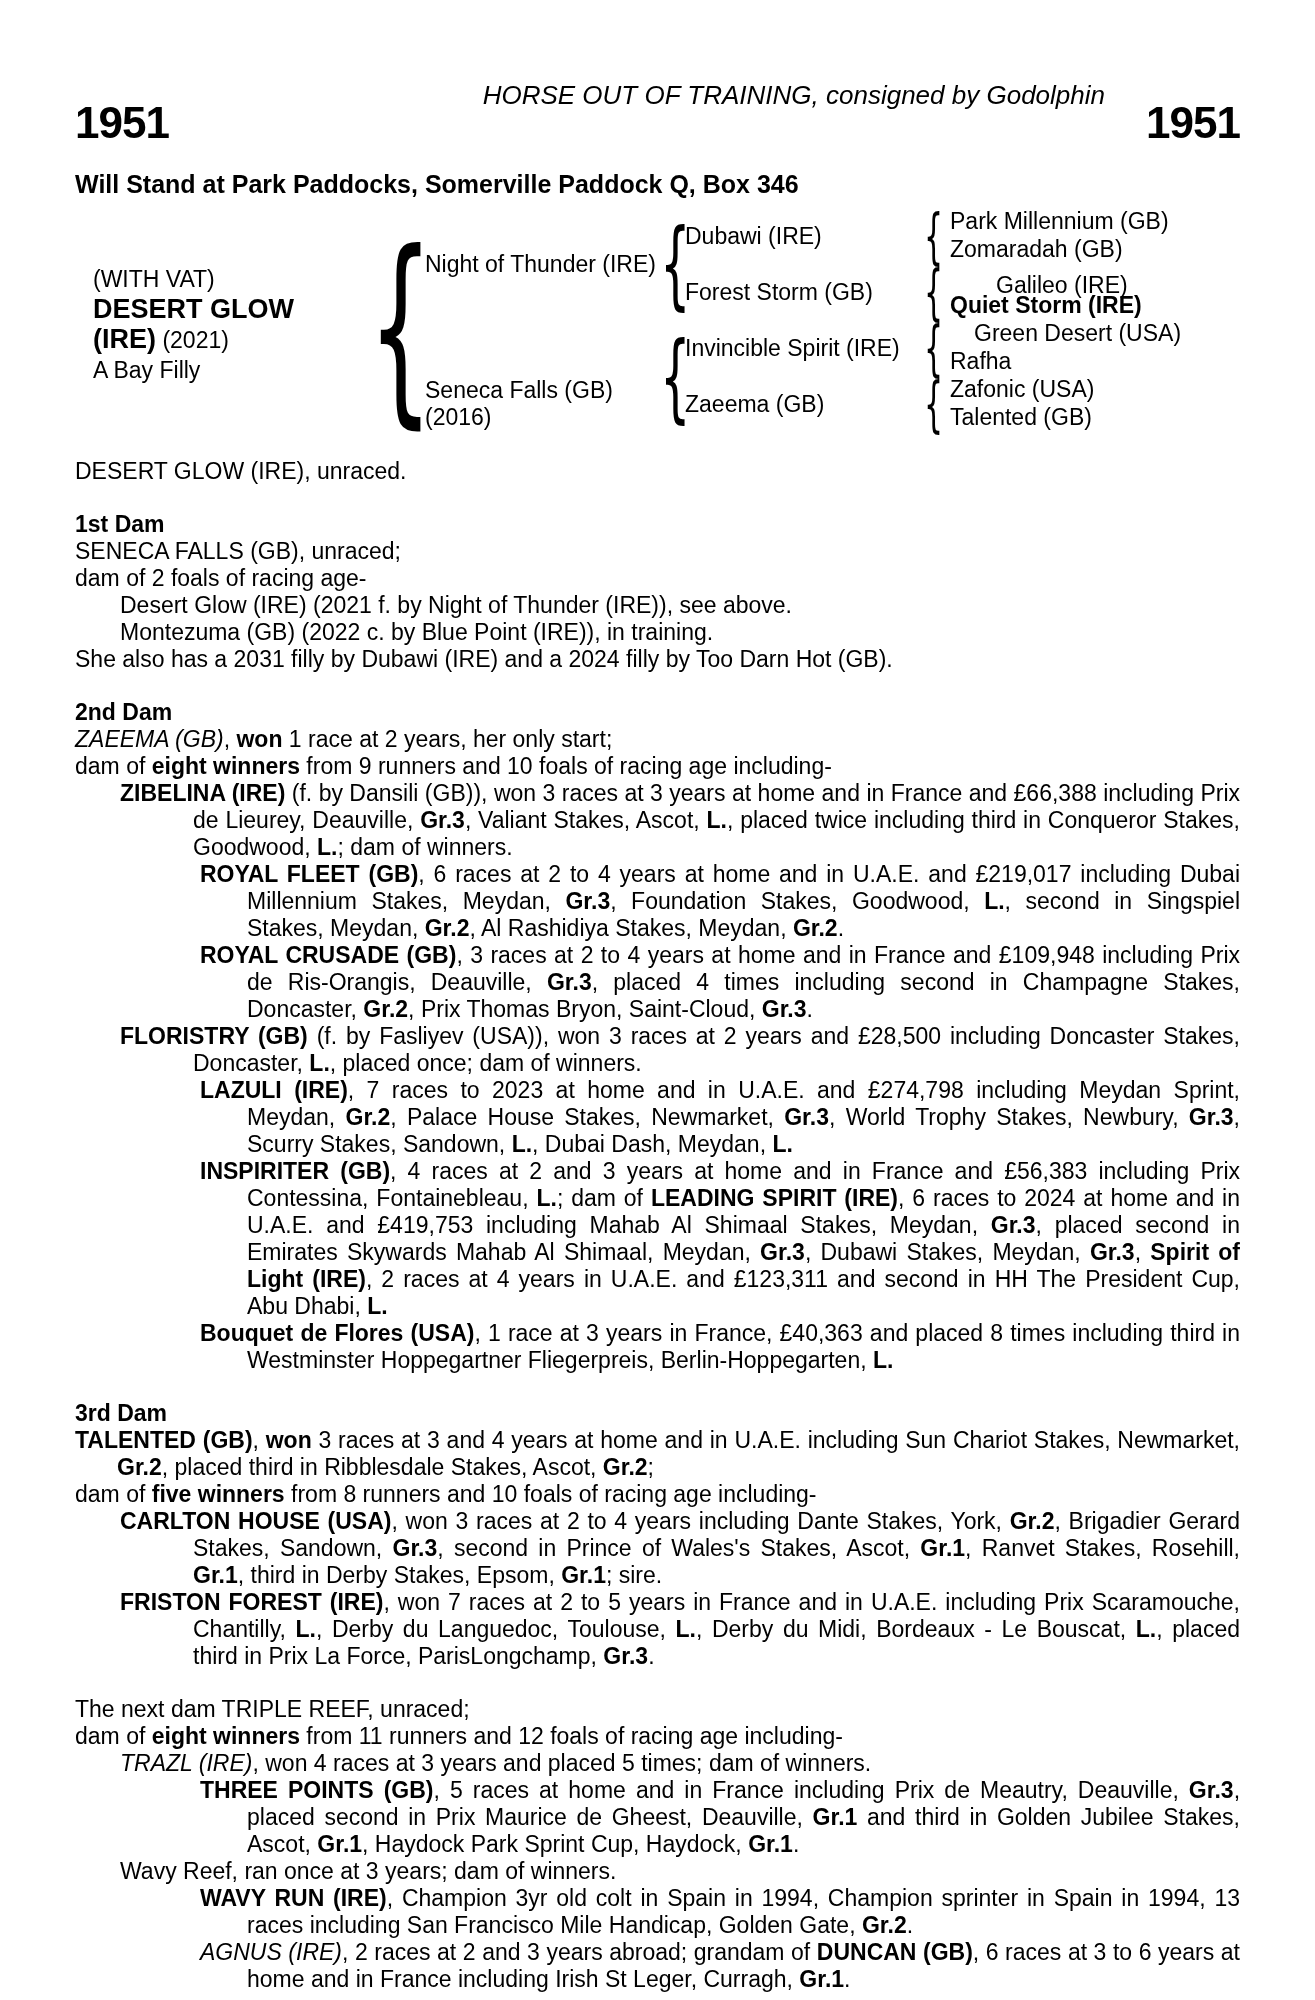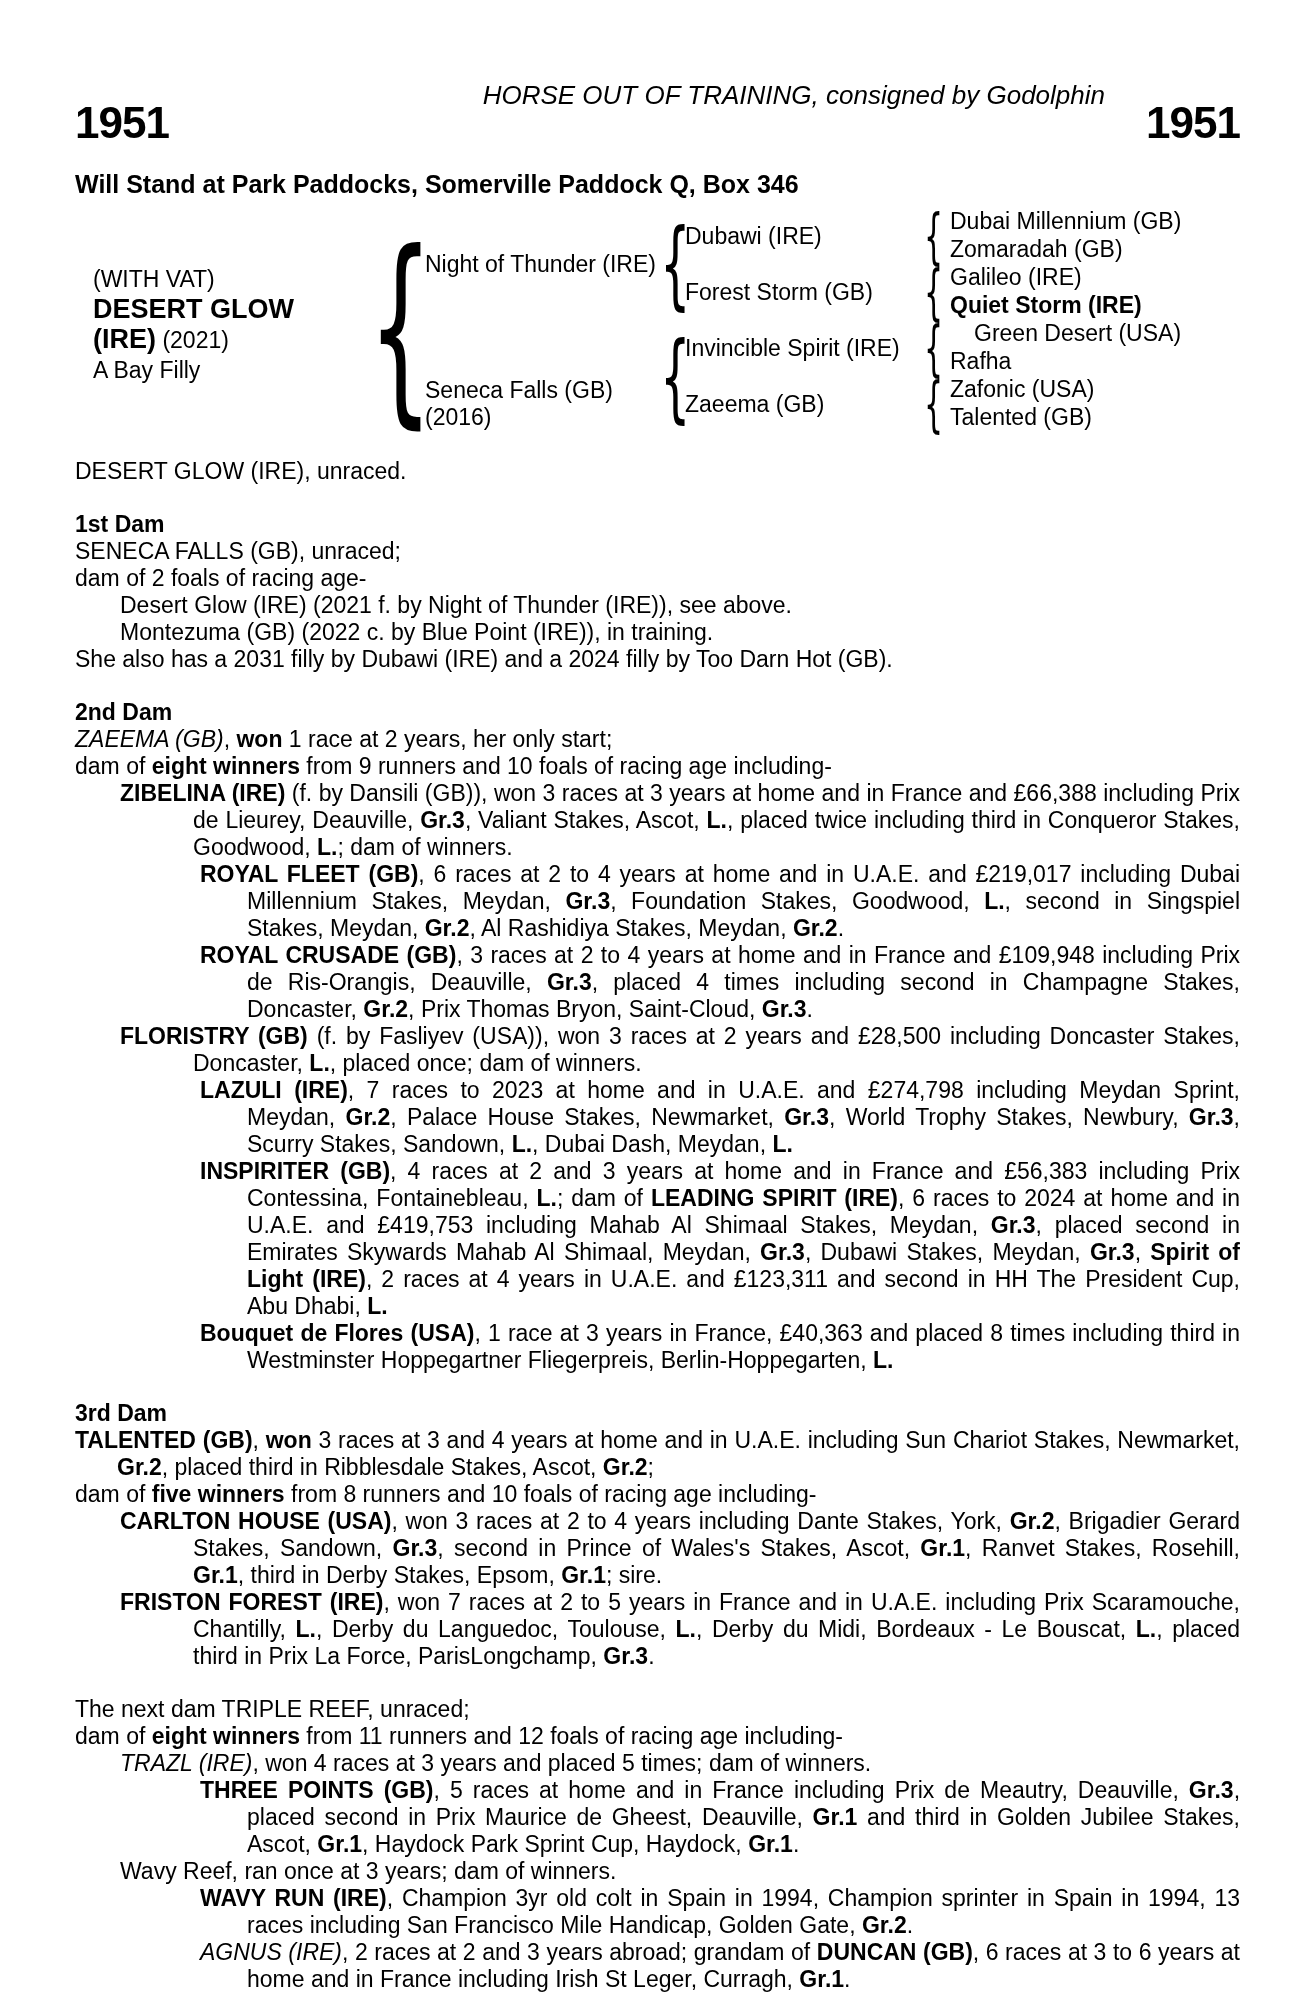--- a/index.html
+++ b/index.html
@@ -21,21 +21,21 @@
   .subj{left:18px;top:64px;line-height:30px;}
   .subj .bname{font-weight:700;font-size:27px;}
   .subj .bname2{font-weight:700;font-size:27px;}
   .p-sire{left:350px;top:51px;}
   .p-dam{left:350px;top:149px;margin-top:28px;}
   .p-ss{left:610px;top:23px;}
   .p-sd{left:610px;top:79px;}
   .p-ds{left:610px;top:135px;}
   .p-dd{left:610px;top:191px;}
   .p-g{left:875px;}
-  .p-g0{top:8px;} .p-g1{top:36px;} .p-g2{top:64px;} .p-g3{top:92px;font-weight:bold;}
+  .p-g0{top:8px;} .p-g1{top:36px;} .p-g2{top:72px;margin-left:46px;} .p-g3{top:92px;font-weight:bold;}
   .p-g4{top:120px;margin-left:24px;} .p-g5{top:148px;} .p-g6{top:176px;} .p-g7{top:204px;}
 
   .brace{position:absolute;font-family:"DejaVu Sans",sans-serif;font-weight:400;
          transform:scaleX(.5);transform-origin:0 50%;}
   .br-main{left:293px;top:25px;font-size:205px;line-height:205px;}
   .br-sire{left:585px;top:16px;font-size:96px;line-height:96px;}
   .br-dam{left:585px;top:129px;font-size:96px;line-height:96px;}
   .br-g{left:849px;font-size:60px;line-height:60px;}
   .br-g0{top:6px;} .br-g1{top:62px;} .br-g2{top:118px;} .br-g3{top:174px;}
 
@@ -81,21 +81,21 @@
     <div class="ped-item p-dam">
       <div>Seneca Falls (GB)</div>
       <div>(2016)</div>
     </div>
 
     <div class="ped-item p-ss">Dubawi (IRE)</div>
     <div class="ped-item p-sd">Forest Storm (GB)</div>
     <div class="ped-item p-ds">Invincible Spirit (IRE)</div>
     <div class="ped-item p-dd">Zaeema (GB)</div>
 
-    <div class="ped-item p-g p-g0">Dubai Millennium (GB)</div>
+    <div class="ped-item p-g p-g0">Park Millennium (GB)</div>
     <div class="ped-item p-g p-g1">Zomaradah (GB)</div>
     <div class="ped-item p-g p-g2">Galileo (IRE)</div>
     <div class="ped-item p-g p-g3">Quiet Storm (IRE)</div>
     <div class="ped-item p-g p-g4">Green Desert (USA)</div>
     <div class="ped-item p-g p-g5">Rafha</div>
     <div class="ped-item p-g p-g6">Zafonic (USA)</div>
     <div class="ped-item p-g p-g7">Talented (GB)</div>
 
   </div>
 

